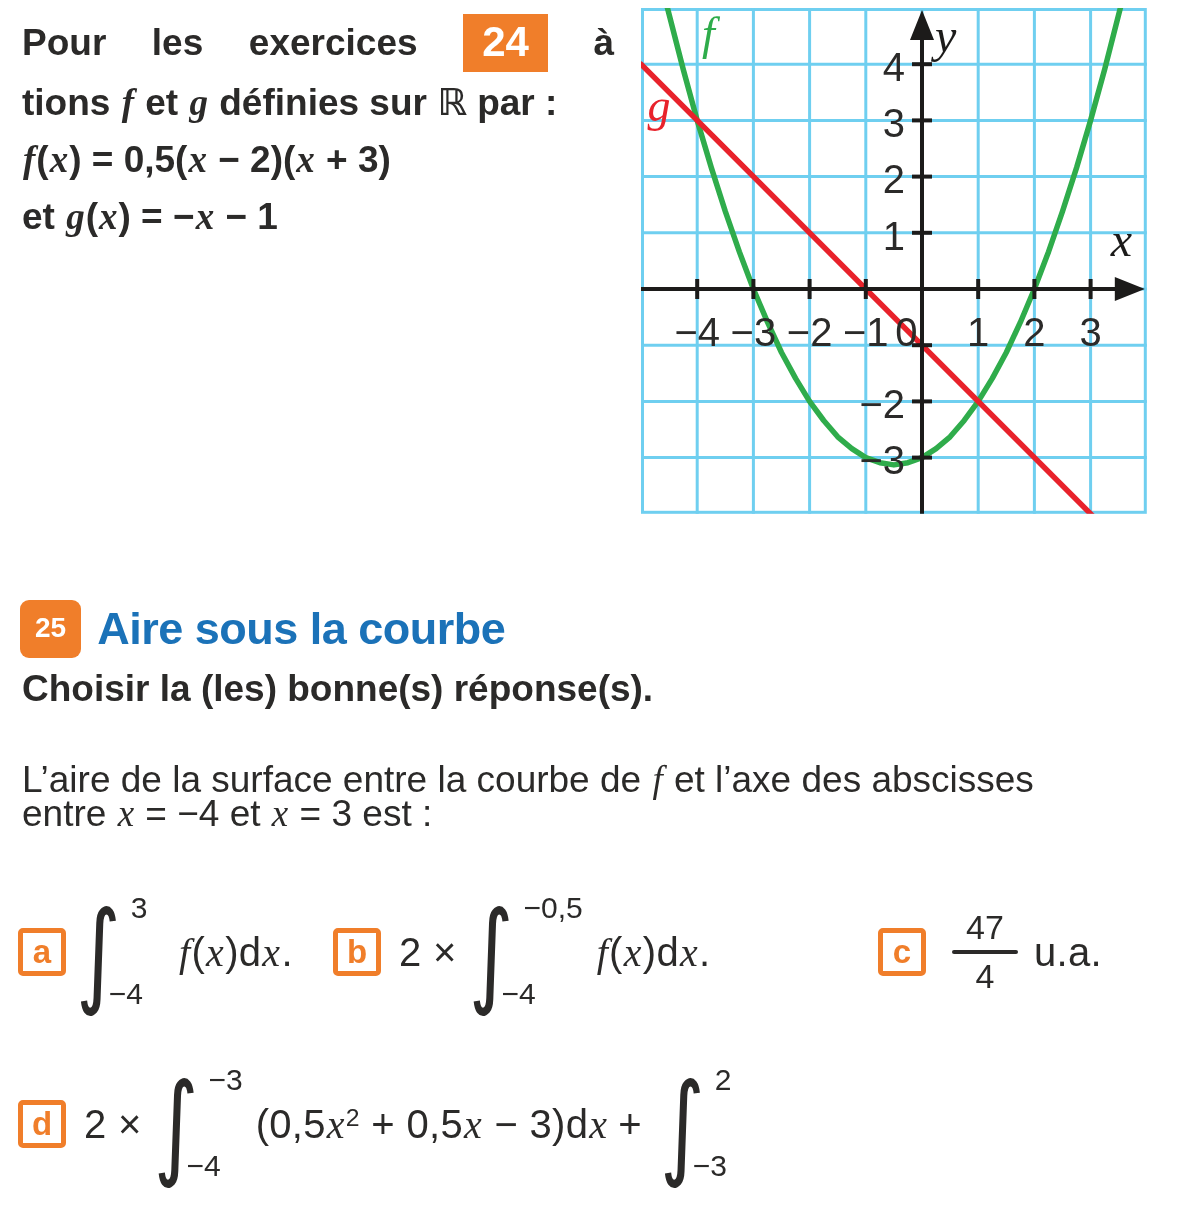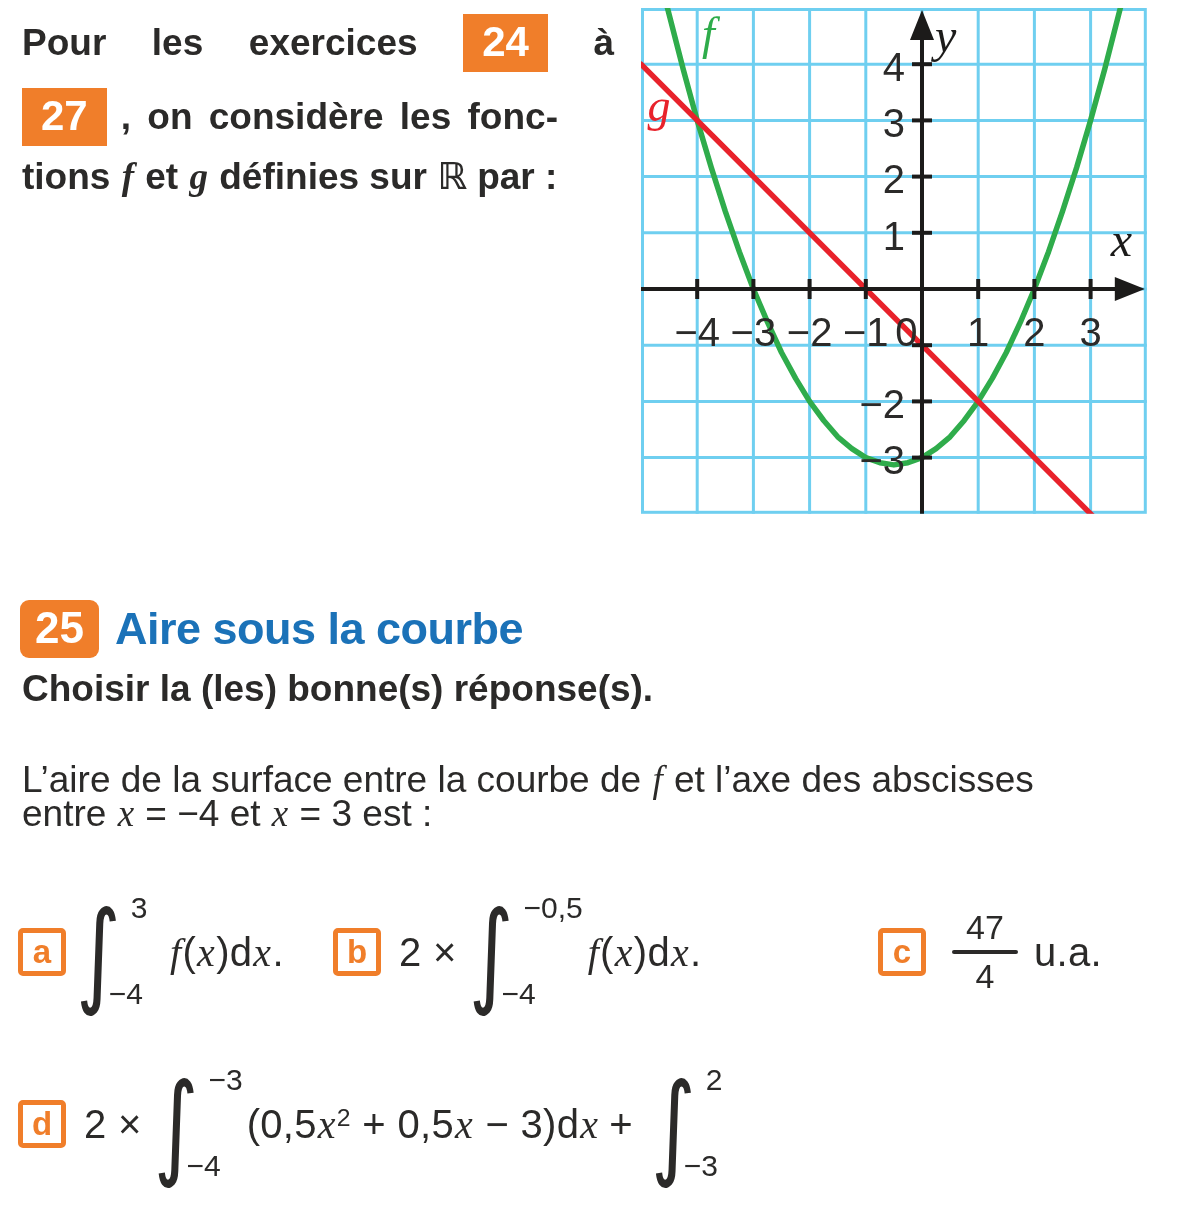--- a/index.html
+++ b/index.html
@@ -19,21 +19,21 @@
   }
   
   .run-r{}
   .run-i{font-family:"Liberation Serif",serif;font-style:italic;padding:0 1px;}
   .run-bb{font-family:"DejaVu Sans",sans-serif;}
   .run-sup{font-size:62%;vertical-align:0.5em;}
   
   .graph-box{position:absolute;left:641px;top:8px;}
   
   .heading{position:absolute;left:20px;top:600px;display:flex;align-items:center;gap:16px;}
-  .badge-25{font-size:44px;padding:2px 15px 4px 15px;line-height:52px;border-radius:9px;}
+  .badge-25{font-size:28px;padding:2px 15px 4px 15px;line-height:52px;border-radius:9px;}
   .heading-title{margin:0;color:#1B72B8;font-weight:700;font-size:45px;letter-spacing:-0.5px;}
   .instruction{position:absolute;left:22px;top:668px;font-weight:700;font-size:37px;}
   .bodyline{position:absolute;left:22px;font-size:37px;}
   .body1{top:730px;margin-top:28px;}
   .body2{top:792px;}
   
   .option{position:absolute;display:flex;align-items:center;height:132px;}
   .letterbox{
     width:38px;height:38px;border:5px solid #F07E2A;border-radius:5px;background:#fff;
     display:flex;align-items:center;justify-content:center;
@@ -43,21 +43,21 @@
   .coeff{margin-left:18px;margin-right:2px;}
   .plus{margin:0 8px 0 10px;}
   .intwrap{display:inline-flex;align-items:stretch;height:128px;margin-left:10px;margin-right:4px;}
   .isym{
     font-family:"DejaVu Sans",sans-serif;font-size:86px;line-height:128px;
     display:inline-block;transform:scaleY(1.32);transform-origin:center;
   }
   .ibounds{display:flex;flex-direction:column;justify-content:space-between;font-size:30px;padding:3px 0 5px 0;}
   .isup{transform:translateX(10px);white-space:nowrap;}
   .isub{transform:translateX(-12px);white-space:nowrap;}
-  .after-int{margin-left:10px;}
+  .after-int{margin-left:19px;}
   .frac{display:inline-flex;flex-direction:column;align-items:center;margin-left:26px;}
   .frac-num,.frac-den{font-size:34px;line-height:1.15;}
   .frac-bar{height:4px;background:#2B2A29;width:66px;margin:3px 0;border-radius:2px;}
   .unit{margin-left:16px;}
   #opt-a{left:18px;top:886px;}
   #opt-b{left:333px;top:886px;}
   #opt-c{left:878px;top:886px;}
   #opt-d{left:18px;top:1056px;height:136px;}
 </style>
 </head>
@@ -66,25 +66,23 @@
 <div class="page">
 
   <div class="intro">
     <div class="intro-line1">
       <span>Pour</span>
       <span>les</span>
       <span>exercices</span>
       <span class="badge">24</span>
       <span>à</span>
     </div>
-    <div class="intro-line2">
-      <span class="badge">27</span>
-      <span>, on considère les fonc-</span>
-    </div>
     <div class="intro-line"><span class="run-r">tions </span><span class="run-i">f</span><span class="run-r"> et </span><span class="run-i">g</span><span class="run-r"> définies sur </span><span class="run-bb">ℝ</span><span class="run-r"> par :</span></div>
+    <div class="intro-line"><span class="run-i">f</span><span class="run-r">(</span><span class="run-i">x</span><span class="run-r">) = 0,5(</span><span class="run-i">x</span><span class="run-r"> − 2)(</span><span class="run-i">x</span><span class="run-r"> + 3)</span></div>
+    <div class="intro-line"><span class="run-r">et </span><span class="run-i">g</span><span class="run-r">(</span><span class="run-i">x</span><span class="run-r">) = −</span><span class="run-i">x</span><span class="run-r"> − 1</span></div>
   </div>
 
   <div class="graph-box">
     <svg id="graph-svg" xmlns="http://www.w3.org/2000/svg" viewBox="0 0 505.8 505.8" width="505.8" height="505.8">
         <clipPath id="gc">
           <rect x="0" y="0" width="505.8" height="505.8"></rect>
         </clipPath>
         <rect x="1.5" y="1.5" width="502.8" height="502.8" fill="none" stroke="#6FCFF0" stroke-width="3"></rect>
         <line x1="56.2" y1="0" x2="56.2" y2="505.8" stroke="#6FCFF0" stroke-width="3"></line>
         <line x1="112.4" y1="0" x2="112.4" y2="505.8" stroke="#6FCFF0" stroke-width="3"></line>

